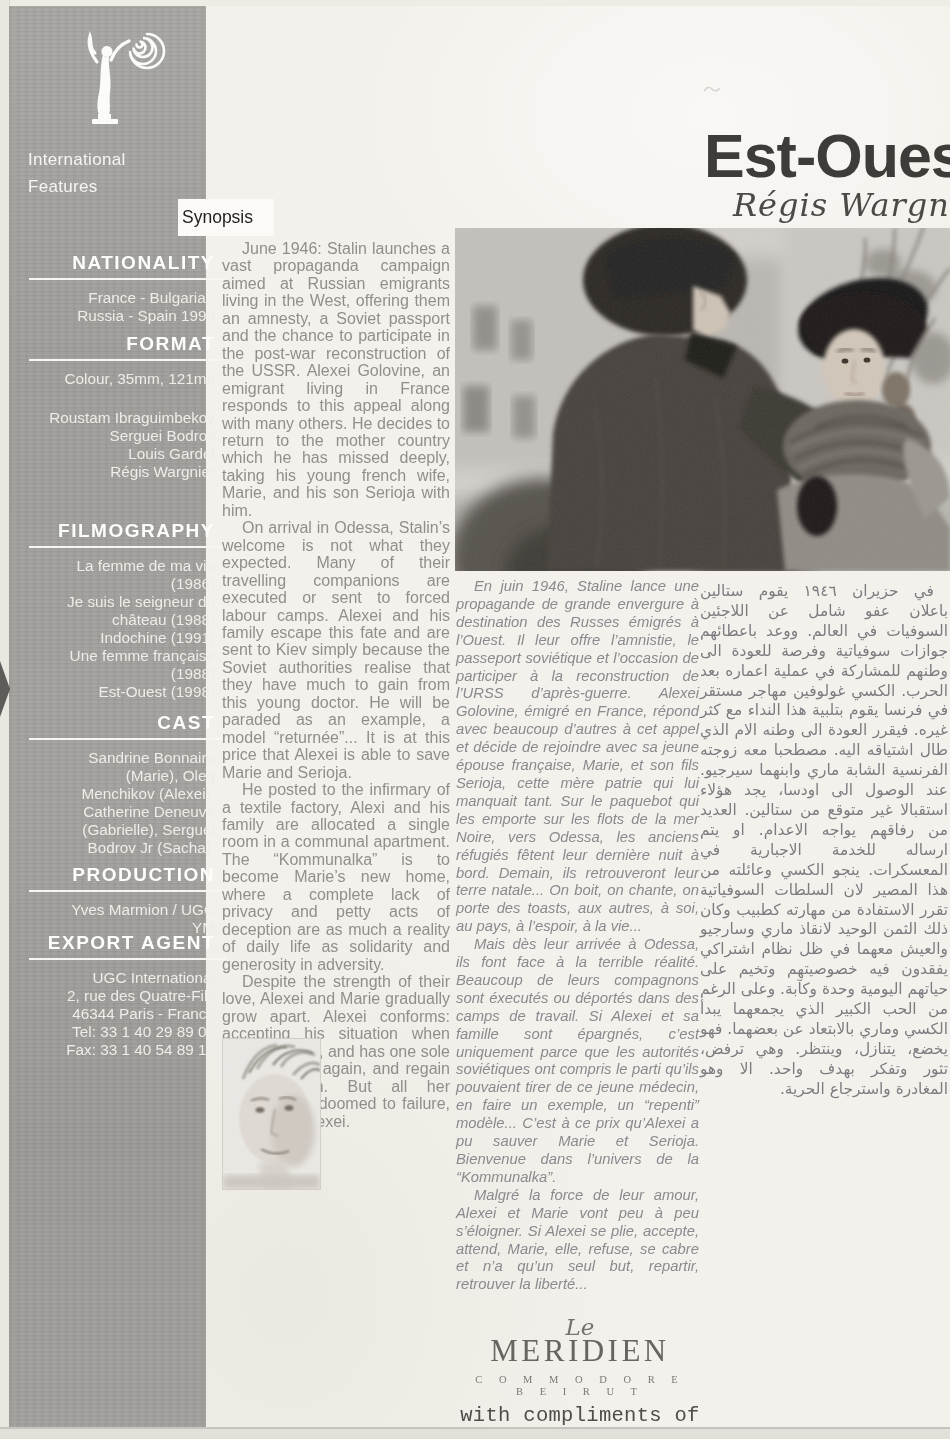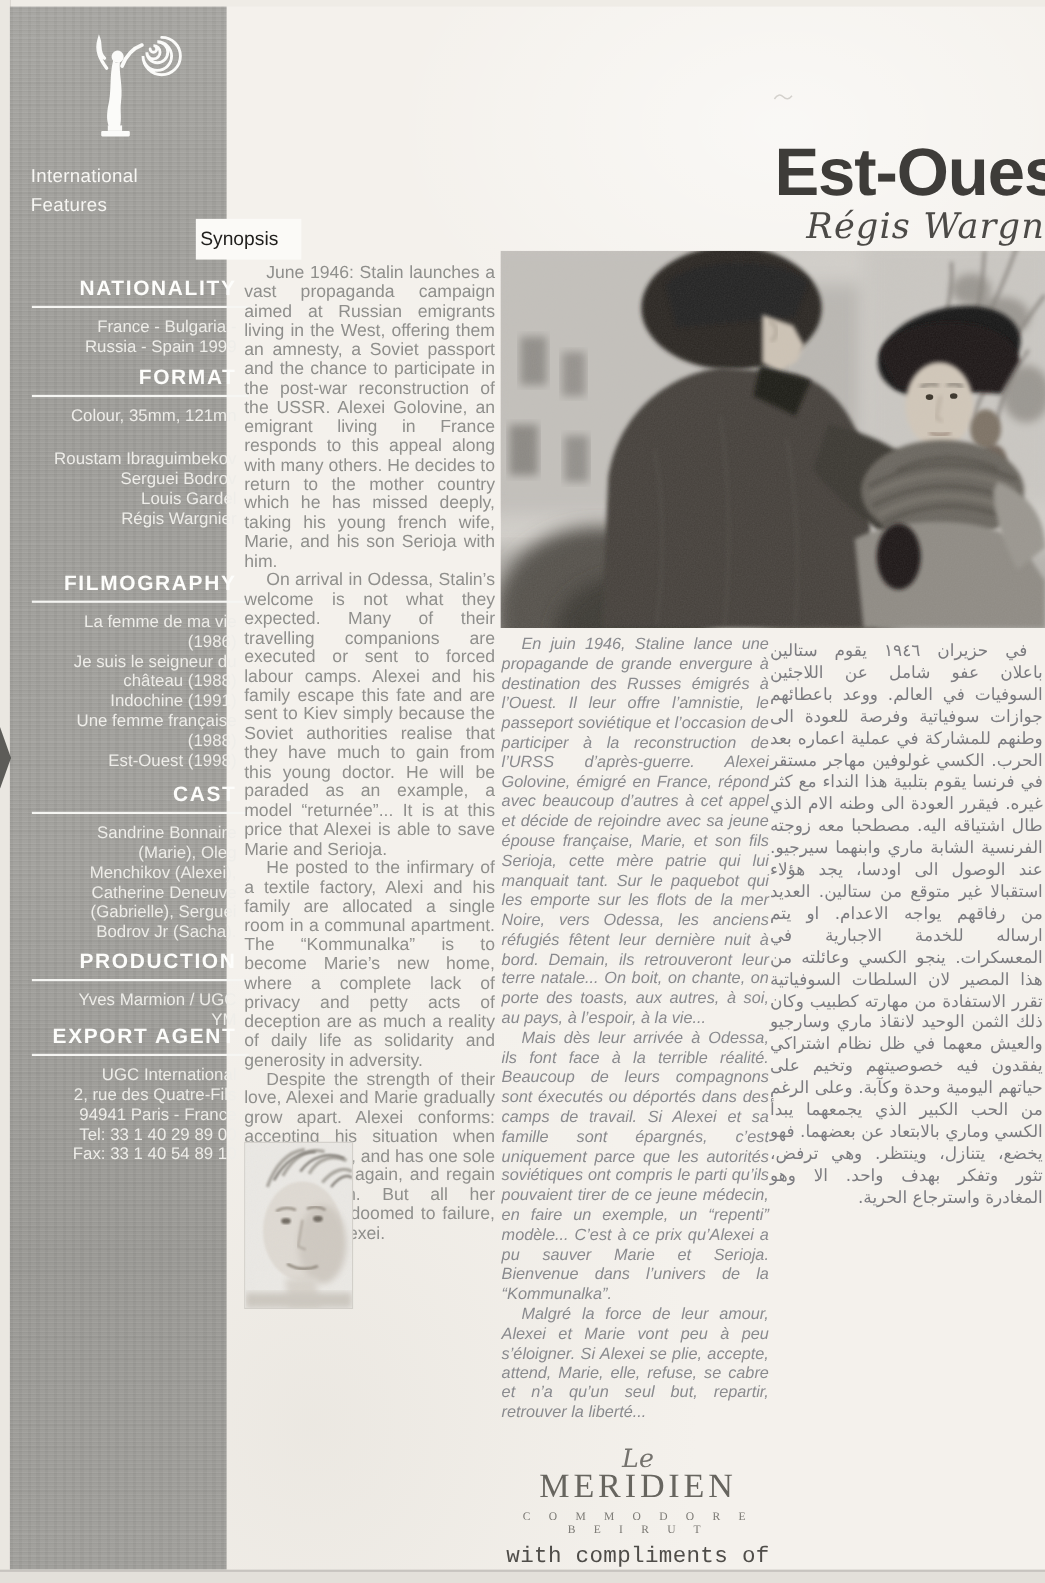--- a/index.html
+++ b/index.html
@@ -139,21 +139,21 @@
       <div class="side-vals">
         <div>Sandrine Bonnaire (Marie), Oleg Menchikov (Alexei), Catherine Deneuve (Gabrielle), Serguei Bodrov Jr (Sacha).</div>
       </div>
     </div>
 
     <div class="side-sec sec-export">
       <div class="side-head">EXPORT AGENT</div>
       <div class="side-vals">
         <div>UGC International</div>
         <div>2, rue des Quatre-Fils</div>
-        <div>94941 Paris - France</div>
+        <div>46344 Paris - France</div>
         <div>Tel: 33 1 40 29 89 00</div>
         <div>Fax: 33 1 40 54 89 10</div>
       </div>
     </div>
   </div>
 
   <div class="synopsis-tab">Synopsis</div>
 
   <div class="title-main">Est-Ouest</div>
   <div class="title-director">Régis Wargnier</div>

